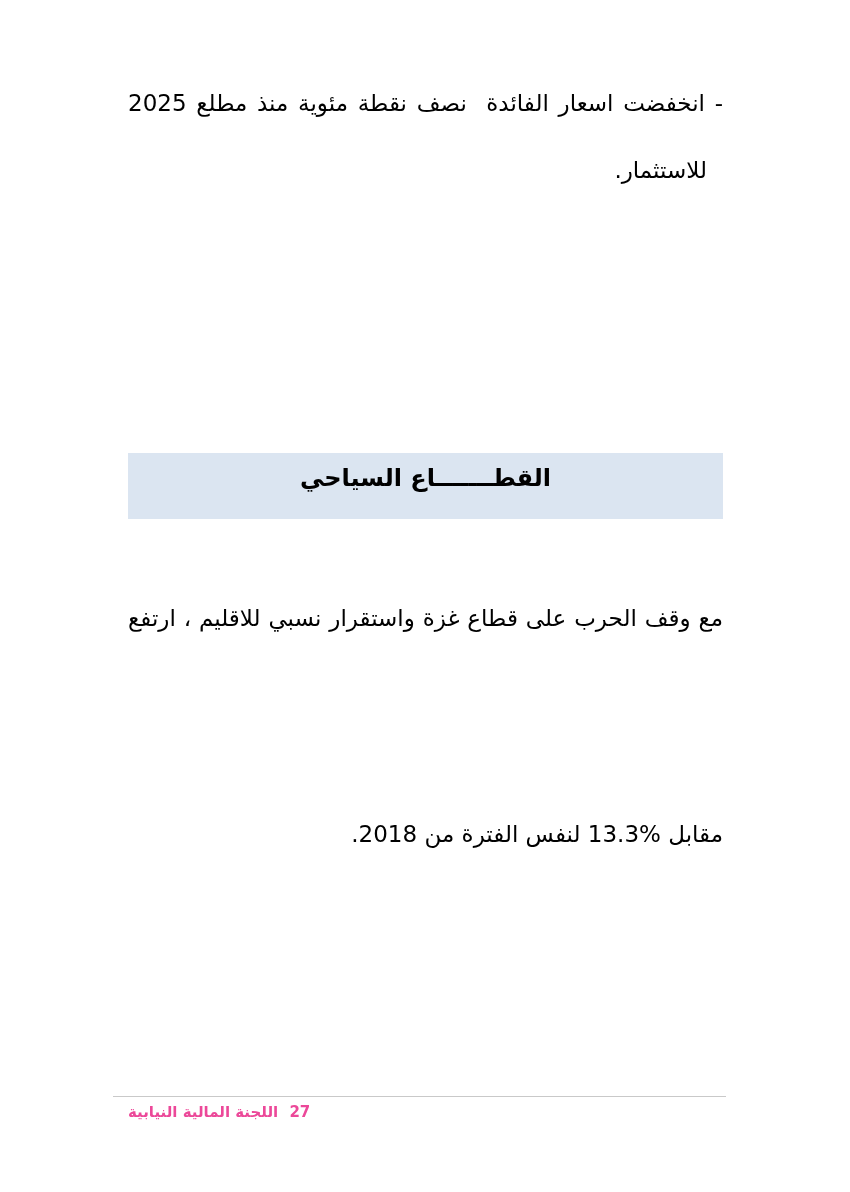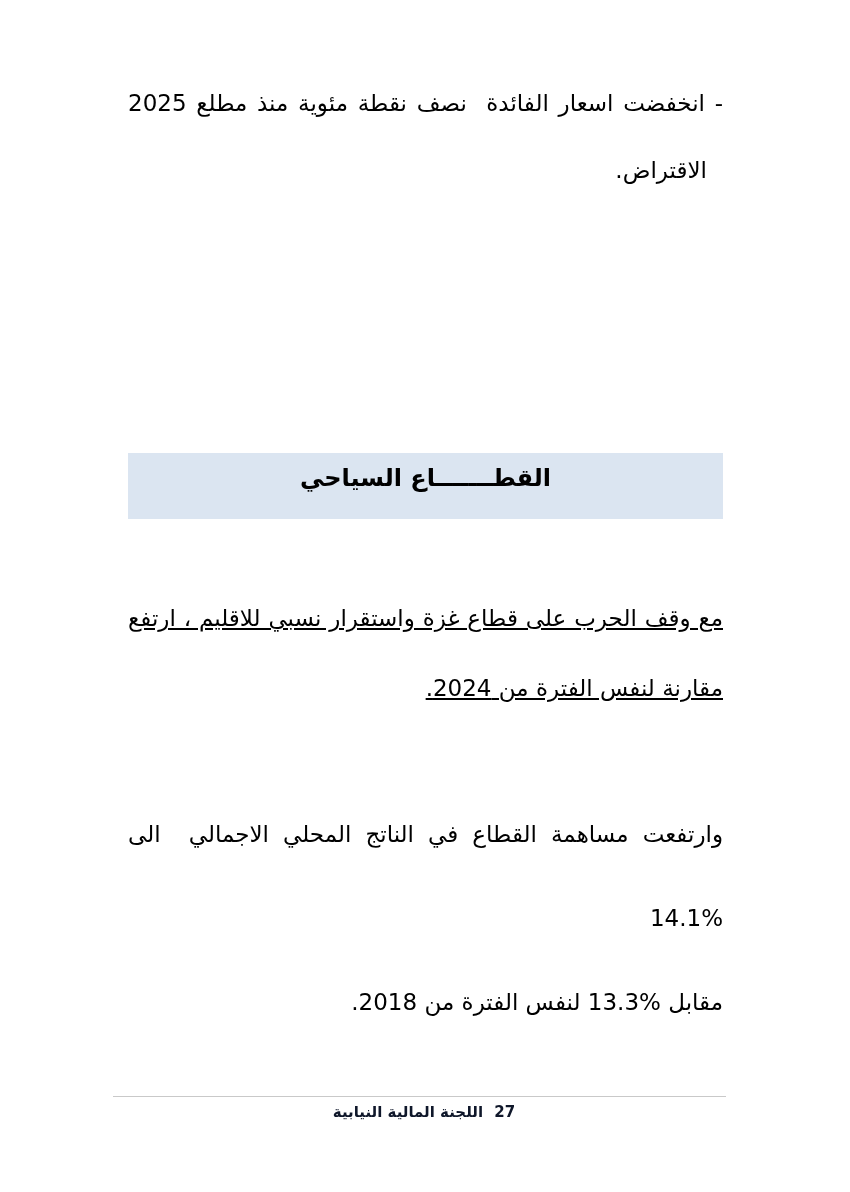--- a/index.html
+++ b/index.html
@@ -29,21 +29,21 @@
     text-align: justify;
     text-align-last: justify;
     white-space: normal;
     overflow: hidden;
   }
   .para .line.last {
     text-align: right;
     text-align-last: right;
   }
   .p1 { top: 70px;  line-height: 67px; }
-  .p2 { top: 583px; line-height: 70px; text-decoration: underline; }
+  .p2 { top: 583px; line-height: 70px; }
   .p3 { top: 792px; line-height: 84px; }
   .p1 .line.hang { padding-left: 0; padding-right: 16px; }
   .section-header {
     position: absolute;
     top: 453px;
     left: 128px;
     width: 595px;
     height: 66px;
     background: #dbe5f1;
     text-align: center;
@@ -63,52 +63,50 @@
     left: 113px;
     width: 613px;
     height: 0;
     border-top: 1px solid #c9c9c9;
   }
   .page-footer {
     position: absolute;
     top: 1101px;
     left: 128px;
     width: 592px;
-    text-align: center;
+    text-align: left;
     direction: rtl;
     font-size: 15px;
     font-weight: bold;
-    color: #0f172a;
+    color: #ec4899;
     line-height: 22px;
   }
   .page-footer .page-num {
     margin-left: 6px;
   }
 </style>
 </head>
 <body>
 
 <div class="page">
 
   <div class="para p1">
     <div class="line">- انخفضت اسعار الفائدة &nbsp;نصف نقطة مئوية منذ مطلع 2025</div>
-    <div class="line last hang">الاقتراض.</div>
+    <div class="line last hang">للاستثمار.</div>
   </div>
 
   <div class="section-header">
     <span class="title">القطـــــــاع السياحي</span>
   </div>
 
   <div class="para p2">
     <div class="line">مع وقف الحرب على قطاع غزة واستقرار نسبي للاقليم ، ارتفع</div>
-    <div class="line last">مقارنة لنفس الفترة من 2024.</div>
   </div>
 
   <div class="para p3">
-    <div class="line">وارتفعت مساهمة القطاع في الناتج المحلي الاجمالي &nbsp;الى %14.1</div>
     <div class="line last">مقابل %13.3 لنفس الفترة من 2018.</div>
   </div>
 
   <div class="footer-rule"></div>
   <div class="page-footer">
     <span class="page-num">27</span>
     <span class="committee">اللجنة المالية النيابية</span>
   </div>
 
 </div>

